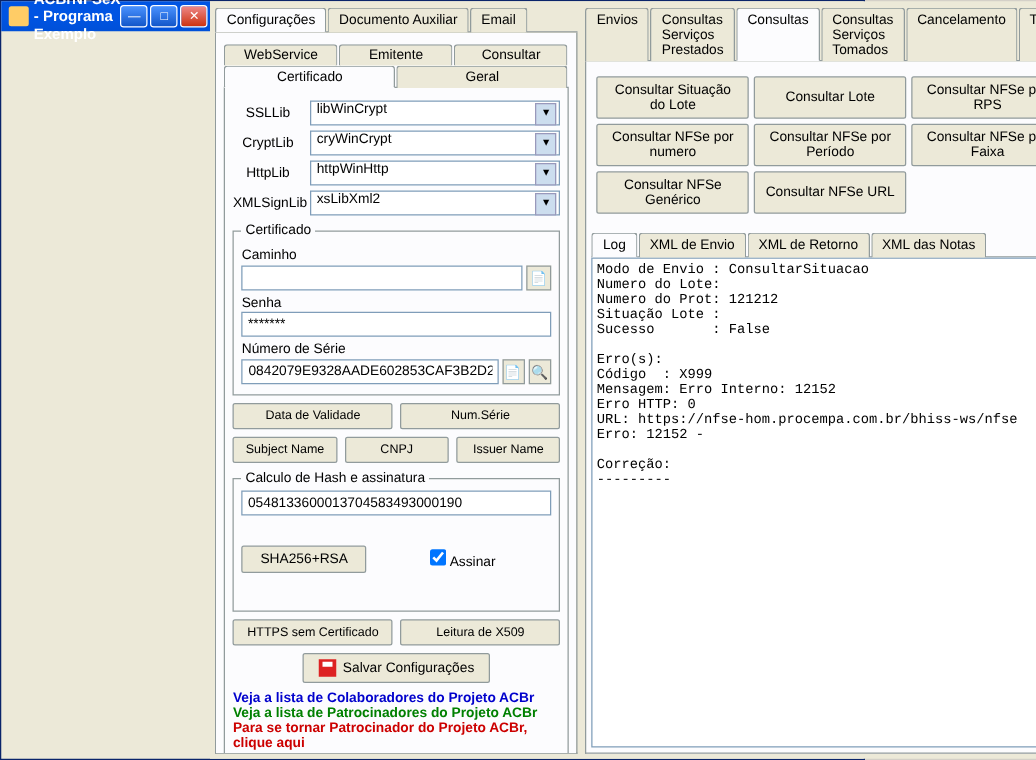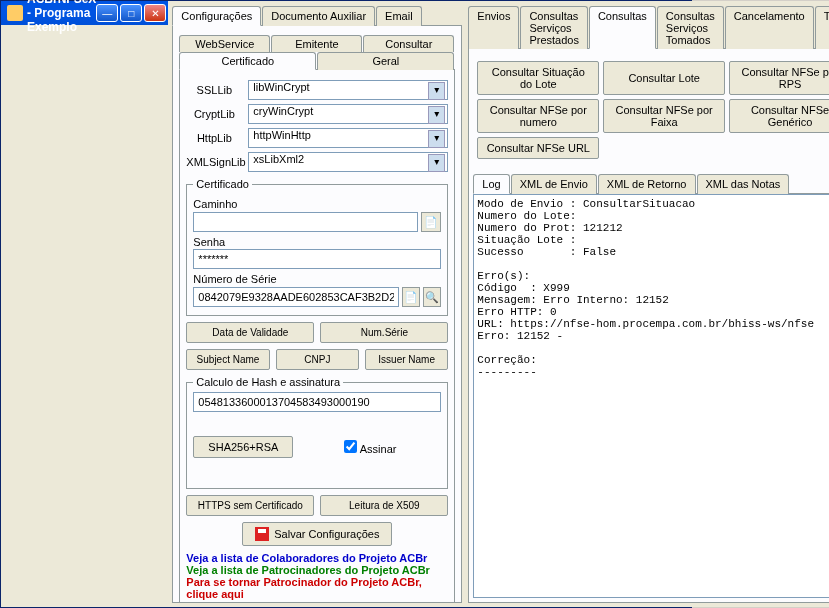--- a/index.html
+++ b/index.html
@@ -170,20 +170,21 @@
         <div class="tab">Consultas Serviços Tomados</div>
         <div class="tab">Cancelamento</div>
         <div class="tab">Teste</div>
       </div>
       <div class="right-tab-body">
         <div class="consult-grid">
           <button class="btn">Consultar Situação do Lote</button>
           <button class="btn">Consultar Lote</button>
           <button class="btn">Consultar NFSe por RPS</button>
           <button class="btn">Consultar NFSe por numero</button>
+          <button class="btn">Consultar NFSe por Período</button>
           <button class="btn">Consultar NFSe por Faixa</button>
           <button class="btn">Consultar NFSe Genérico</button>
           <button class="btn">Consultar NFSe URL</button>
           <div></div>
         </div>
 
         <div class="log-tabs">
           <div class="log-tab active">Log</div>
           <div class="log-tab">XML de Envio</div>
           <div class="log-tab">XML de Retorno</div>

